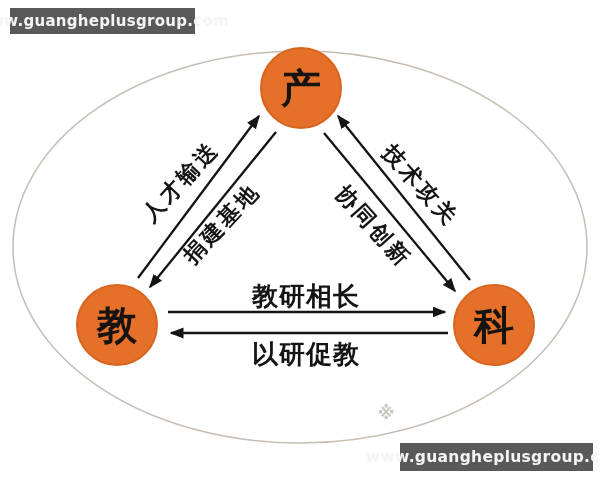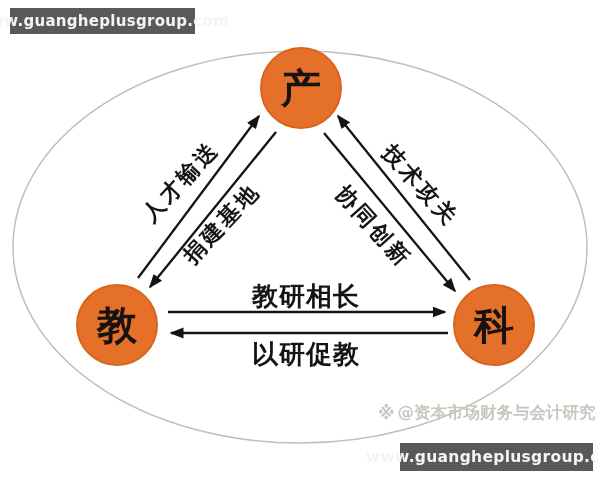--- a/index.html
+++ b/index.html
@@ -124,20 +124,19 @@
       <text class="node-char" text-anchor="middle" x="494" y="339">科</text>
     </g>
   </svg>
 
   <div class="banner top">
     <span>www.guangheplusgroup.com</span>
   </div>
 
   <div class="account-watermark">
     <span class="badge">※</span>
-    <span>@资本市场财务与会计研究</span>
   </div>
 
   <div class="banner bottom">
     <span>www.guangheplusgroup.com</span>
   </div>
 
 </div>
 
 </body></html>

